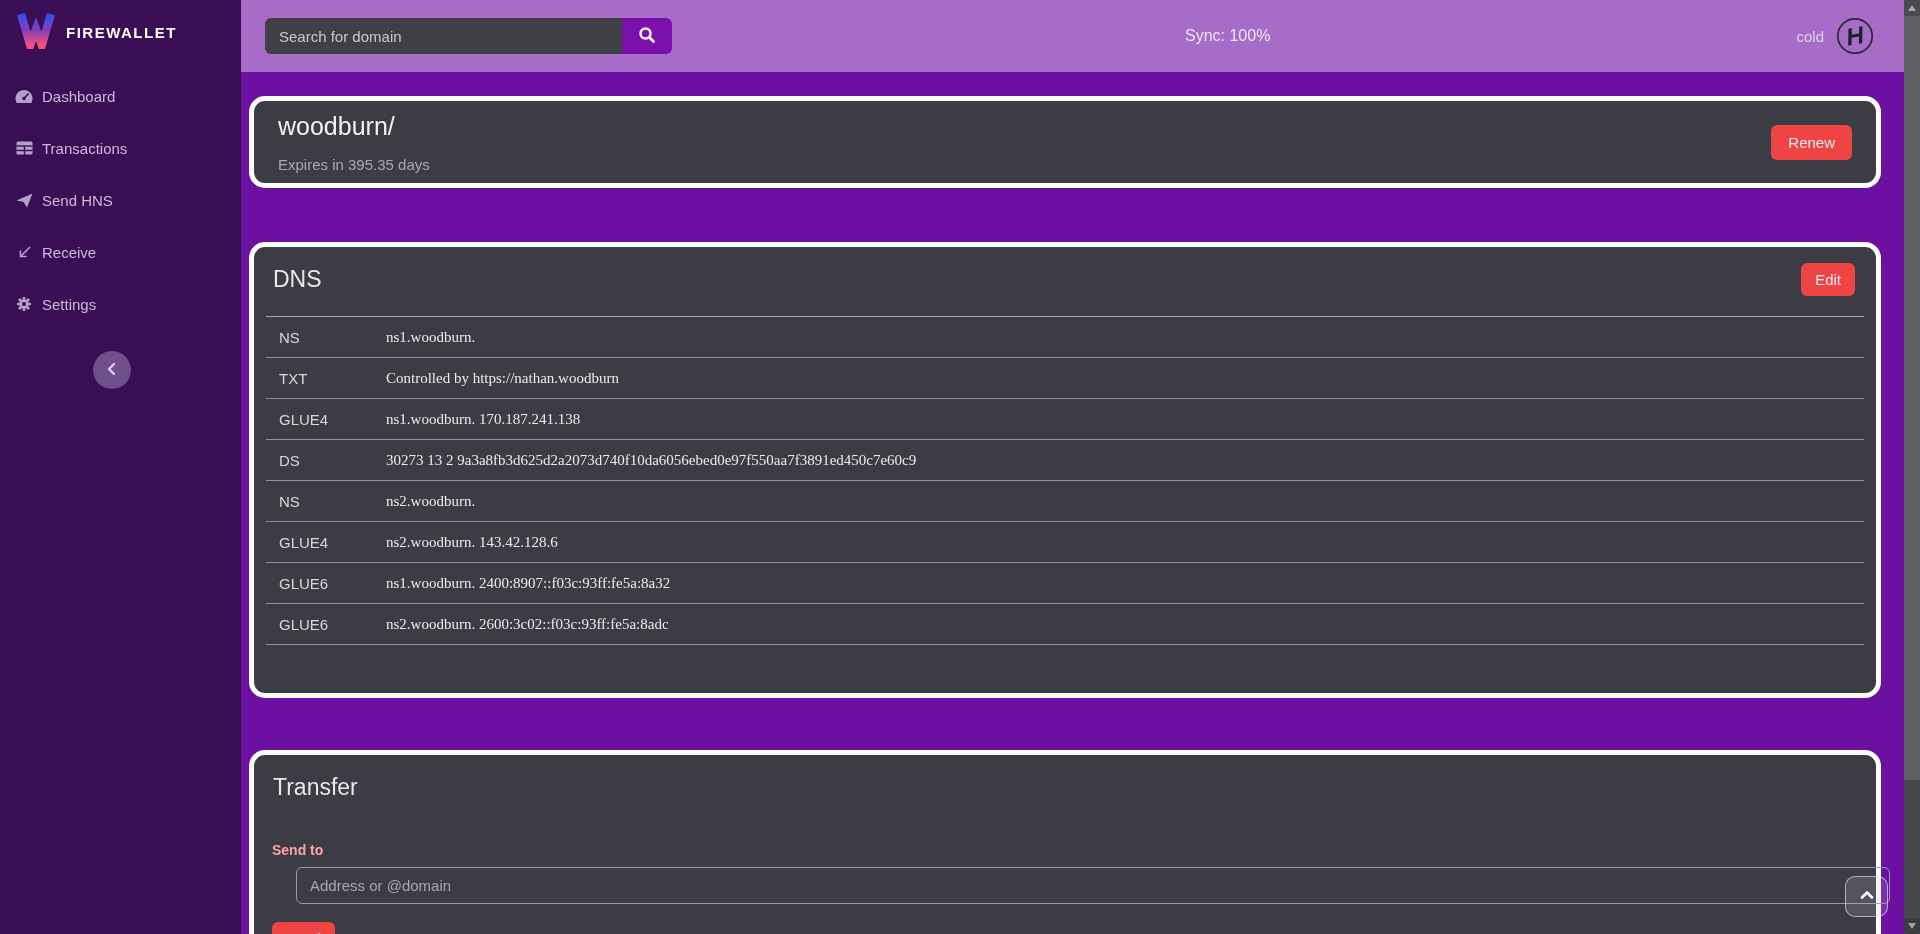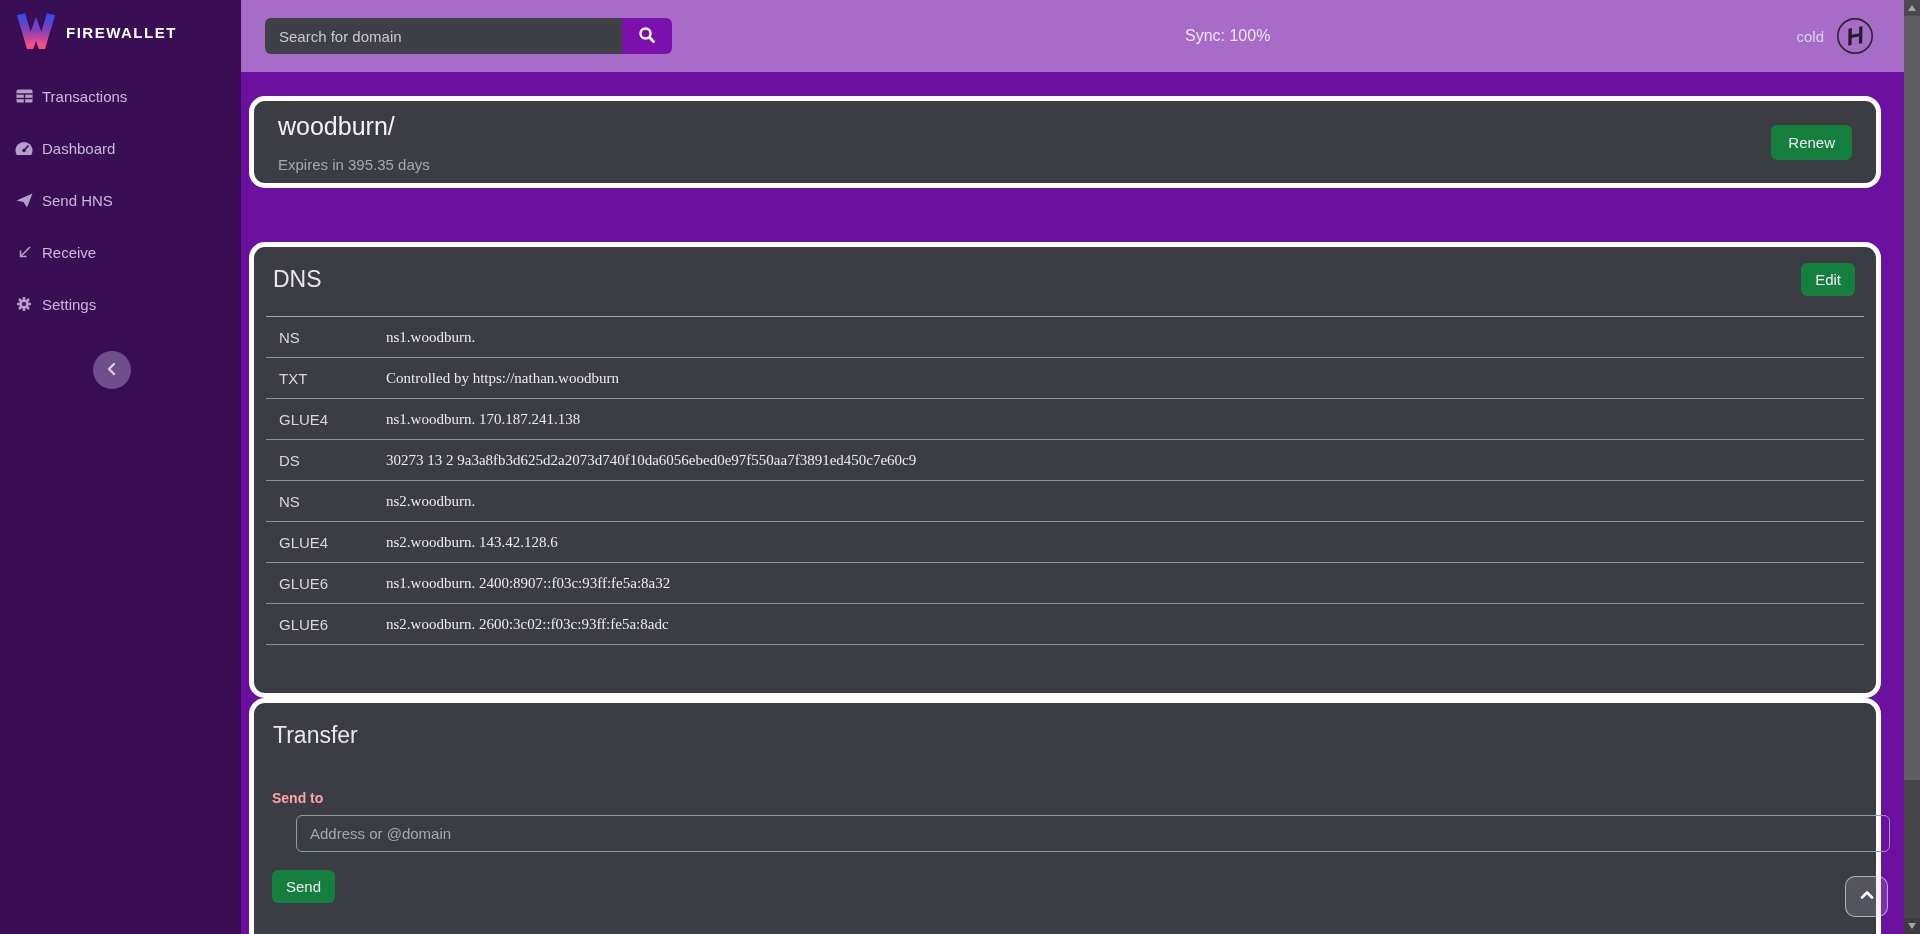--- a/index.html
+++ b/index.html
@@ -33,27 +33,27 @@
 
   
   .main { position:absolute; left:223px; top:72px; right:16px; bottom:0; background:#6c10a1;
     padding:24px 23px 0 26px; overflow:hidden; }
   .card { background:#3b3c44; border:5px solid #ffffff; border-radius:16px; }
 
   .card-domain { height:92px; display:flex; align-items:center; justify-content:space-between;
     padding:0 24px; margin-bottom:54px; }
   .domain-name { color:#f2f2f4; font-size:25px; font-weight:400; }
   .domain-expiry { color:#a8a8af; font-size:15px; margin-top:15px; }
-  .btn { background:#15803d; color:#f2eaf7; border:none; border-radius:6px; font-size:15px; cursor:pointer;
+  .btn { background:#ef4444; color:#f2eaf7; border:none; border-radius:6px; font-size:15px; cursor:pointer;
     font-family:inherit; }
   .btn-renew { padding:9px 17px; }
   .btn-edit { padding:8px 14px; }
   .btn-send { padding:8px 14px; }
 
-  .card-dns { padding-bottom:48px; }
+  .card-dns { margin-bottom:52px; padding-bottom:48px; }
   .card-head { display:flex; align-items:flex-start; justify-content:space-between; padding:16px 21px 20px 19px; }
   .card-title { color:#e8e8eb; font-size:23px; font-weight:400; padding-top:3px; }
   .dns-table { margin:0 12px; border-top:1px solid rgba(255,255,255,0.55); }
   .dns-row { display:flex; align-items:center; height:41px; padding-left:13px;
     border-bottom:1px solid rgba(255,255,255,0.45); font-size:15px; }
   .dns-type { width:107px; flex:none; color:#d8d8dc; }
   .dns-value { color:#ecechf; color:#ececef;font-family:Liberation Serif, serif; }
 
   .card-transfer { height:400px; padding:16px 14px; }
   .transfer-title { margin-left:5px; }
@@ -95,38 +95,38 @@
           </defs>
           <path d="M6 3 L17 40 L24 21 L31 40 L42 3" stroke="url(#wgrad)" stroke-width="10" fill="none"></path>
         </svg>
       </span>
       <span class="brand-name">FIREWALLET</span>
     </div>
 
     <nav class="nav">
       <div class="nav-item">
         <span class="ico">
+          <svg width="18" height="15" viewBox="0 0 18 15">
+            <path d="M9 1C4.3 1 .5 4.8.5 9.5c0 1.6.45 3.1 1.2 4.4h14.6c.75-1.3 1.2-2.8 1.2-4.4C17.5 4.8 13.7 1 9 1z" fill="#b4a0ca"></path>
+            <line x1="9" y1="9.5" x2="13.5" y2="4.5" stroke="#3a0e55" stroke-width="1.7"></line>
+            <circle cx="9" cy="9.5" r="1.7" fill="#3a0e55"></circle>
+          </svg>
+        </span>
+        <span>Dashboard</span>
+      </div>
+      <div class="nav-item">
+        <span class="ico">
           <svg width="17" height="14" viewBox="0 0 17 14">
             <rect x="0.5" y="0.5" width="16" height="13" rx="1.5" fill="#b4a0ca"></rect>
             <line x1="0.5" y1="5" x2="16.5" y2="5" stroke="#3a0e55" stroke-width="1.4"></line>
             <line x1="0.5" y1="9.5" x2="16.5" y2="9.5" stroke="#3a0e55" stroke-width="1.4"></line>
             <line x1="8.5" y1="5" x2="8.5" y2="14" stroke="#3a0e55" stroke-width="1.4"></line>
           </svg>
         </span>
         <span>Transactions</span>
-      </div>
-      <div class="nav-item">
-        <span class="ico">
-          <svg width="18" height="15" viewBox="0 0 18 15">
-            <path d="M9 1C4.3 1 .5 4.8.5 9.5c0 1.6.45 3.1 1.2 4.4h14.6c.75-1.3 1.2-2.8 1.2-4.4C17.5 4.8 13.7 1 9 1z" fill="#b4a0ca"></path>
-            <line x1="9" y1="9.5" x2="13.5" y2="4.5" stroke="#3a0e55" stroke-width="1.7"></line>
-            <circle cx="9" cy="9.5" r="1.7" fill="#3a0e55"></circle>
-          </svg>
-        </span>
-        <span>Dashboard</span>
       </div>
       <div class="nav-item">
         <span class="ico">
           <svg width="17" height="15" viewBox="0 0 17 15">
             <path d="M0.5 7.5 L16.5 0.5 L11 14.5 L7.5 9 Z" fill="#b4a0ca"></path>
           </svg>
         </span>
         <span>Send HNS</span>
       </div>
       <div class="nav-item">

